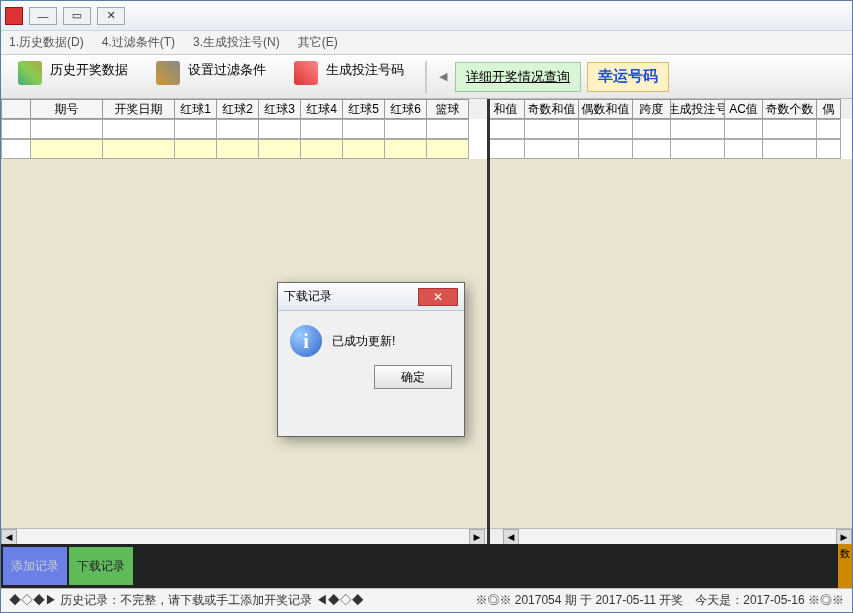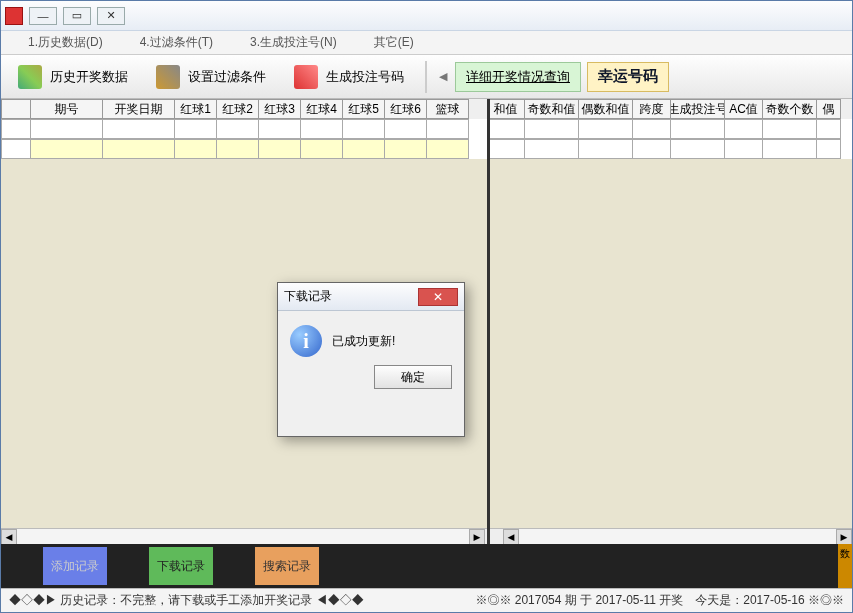--- a/index.html
+++ b/index.html
@@ -45,55 +45,55 @@
   height: 24px;
   background: #f4f4f4;
   border-bottom: 1px solid #ccc;
   display: flex;
   align-items: center;
   padding: 0 8px;
   gap: 18px;
   font-size: 12px;
   color: #555;
 }
-.menubar span { cursor:pointer;margin-left:19px; }
+.menubar span { cursor:pointer; }
 .toolbar {
   height: 44px;
   background: linear-gradient(#fefefe,#e8e8e8);
   border-bottom: 1px solid #bbb;
   display: flex;
   align-items: center;
   padding: 0 6px;
   gap: 6px;
 }
 .tb-btn {
   height: 34px;
   padding: 0 10px;
   border: 1px solid transparent;
   display: flex;
-  align-items: center;
+  align-items: flex-start;
   gap: 8px;
   font-size: 13px;
   cursor: pointer;
   border-radius: 3px;
 }
 .tb-icon { width:24px; height:24px; border-radius:3px; }
 .icon-books { background: linear-gradient(45deg,#4a7,#8c5,#aa4); }
 .icon-tools { background: linear-gradient(45deg,#c93,#888); }
 .icon-gem { background: linear-gradient(45deg,#d33,#f88); }
 .color-btn {
   height: 30px; padding: 0 10px;
   border: 1px solid #888;
   font-size: 13px;
   display:flex;align-items:center;
   cursor:pointer;
 }
 .btn-pink { background:#fddde0; border-color:#d9a0a5; }
 .btn-green { background:#d8f5d5; border-color:#9cc99a;text-decoration:underline; }
-.btn-yellow { background:#fff3c5; border-color:#d8bb62; font-weight:bold; color:#0f172a; font-size:15px; }
+.btn-yellow { background:#fff3c5; border-color:#d8bb62; font-weight:bold; color:#1d4ed8; font-size:15px; }
 .sep { width:2px; height:32px; background:#ccc; margin: 0 4px; }
 .arrow-block { width:12px; font-size:11px; color:#777; padding:0 2px; cursor:pointer;}
 .grid-area {
   flex: 1;
   display: flex;
   flex-direction: column;
   background: #e8e4d0;
   position: relative;
 }
 .grid-header {
@@ -151,21 +151,20 @@
   padding: 0 2px;
   gap: 2px;
 }
 .bb {
   height: 38px;
   width: 64px;
   display:flex;align-items:center;justify-content:center;
   font-size:12px;
   cursor:pointer;
   border: none;
-  margin-left: 40px;
 }
 .bb-blue { background:#6a7fe8; color:#ccc; }
 .bb-green { background:#5fba5a; color:#222; }
 .bb-red { background:#e86666; color:#333; }
 .bb-orange { background:#e8a05e; color:#333; }
 .right-ind { position:absolute; right:0; top:0; bottom:0; width:14px; background:#cc8800; color:#000; font-size:10px; display:flex;align-items:flex-start;justify-content:center; padding-top:3px;}
 .statusbar {
   height: 24px;
   background: #f4f4f4;
   border-top: 1px solid #bbb;
@@ -358,23 +357,20 @@
     <div class="splitter-v"></div>
   </div>
 
   <div class="bottom-btns" style="position:relative">
     <div class="bb bb-blue">
       <span>添加记录</span>
     </div>
     <div class="bb bb-green">
       <span>下载记录</span>
     </div>
-    <div class="bb bb-orange">
-      <span>搜索记录</span>
-    </div>
     <div class="right-ind">
       <span>数</span>
     </div>
   </div>
 
   <div class="statusbar">
     <span>◆◇◆▶ 历史记录：不完整，请下载或手工添加开奖记录 ◀◆◇◆</span>
     <span>※◎※ 2017054 期 于 2017-05-11 开奖　今天是：2017-05-16 ※◎※</span>
   </div>
 </div>

